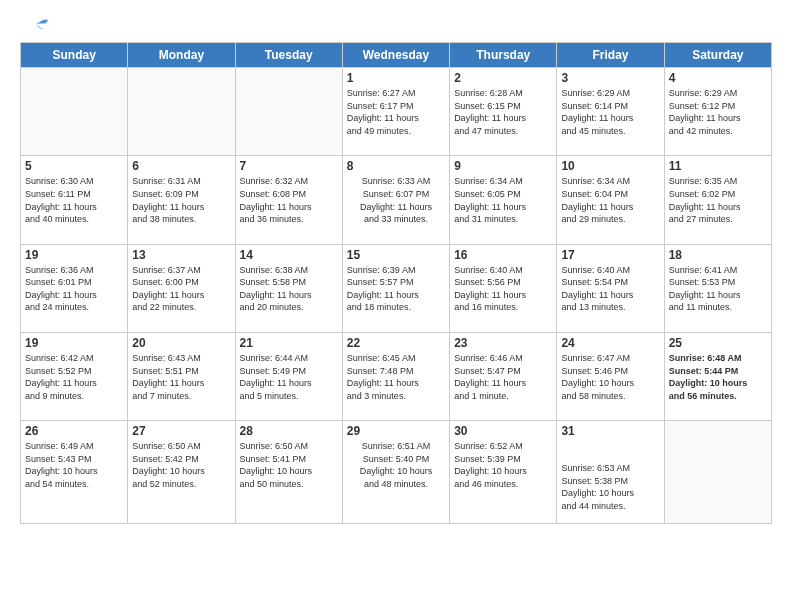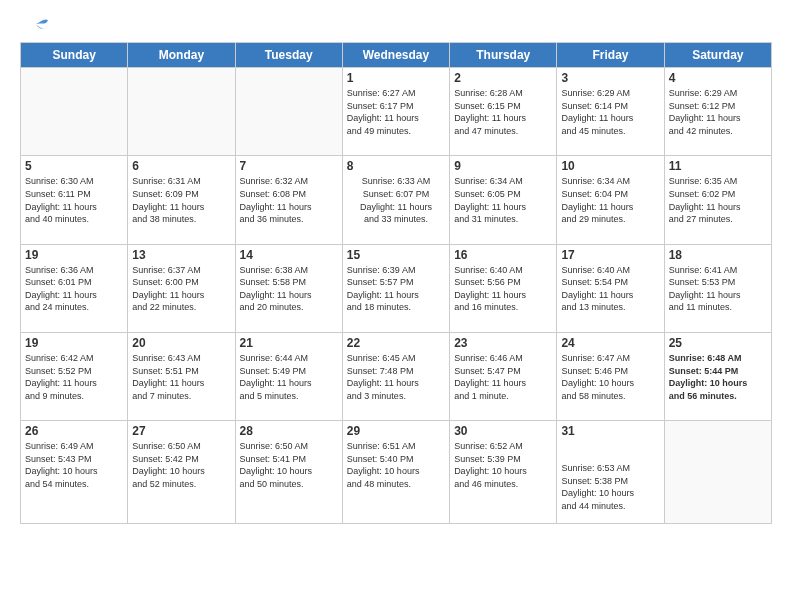--- a/index.html
+++ b/index.html
@@ -318,21 +318,21 @@
           </td>
           <td>
             <div class="day-num">28</div>
             <div class="day-info" style="white-space: pre-line;">Sunrise: 6:50 AM
 Sunset: 5:41 PM
 Daylight: 10 hours
 and 50 minutes.</div>
           </td>
           <td>
             <div class="day-num">29</div>
-            <div class="day-info" style="white-space: pre-line;">Sunrise: 6:51 AM
+            <div class="day-info" style="white-space: pre-line; text-align: center;">Sunrise: 6:51 AM
 Sunset: 5:40 PM
 Daylight: 10 hours
 and 48 minutes.</div>
           </td>
           <td>
             <div class="day-num">30</div>
             <div class="day-info" style="white-space: pre-line;">Sunrise: 6:52 AM
 Sunset: 5:39 PM
 Daylight: 10 hours
 and 46 minutes.</div>

